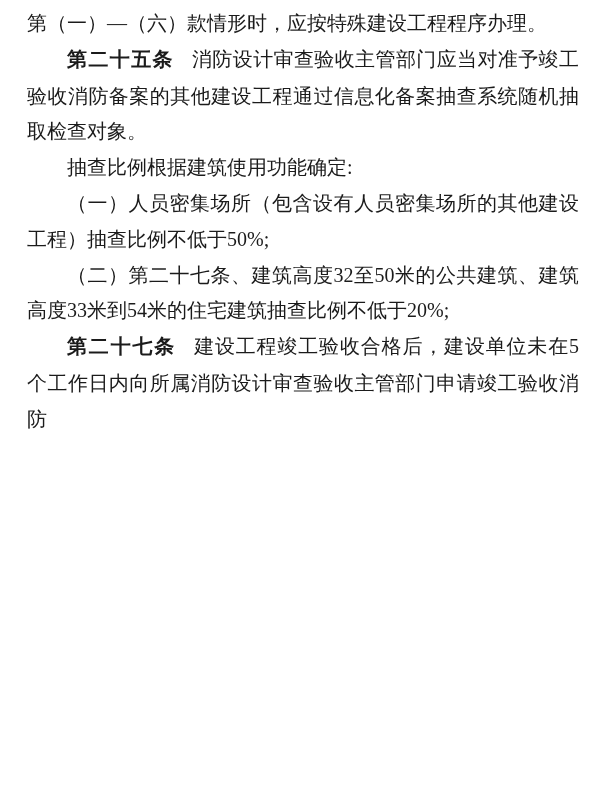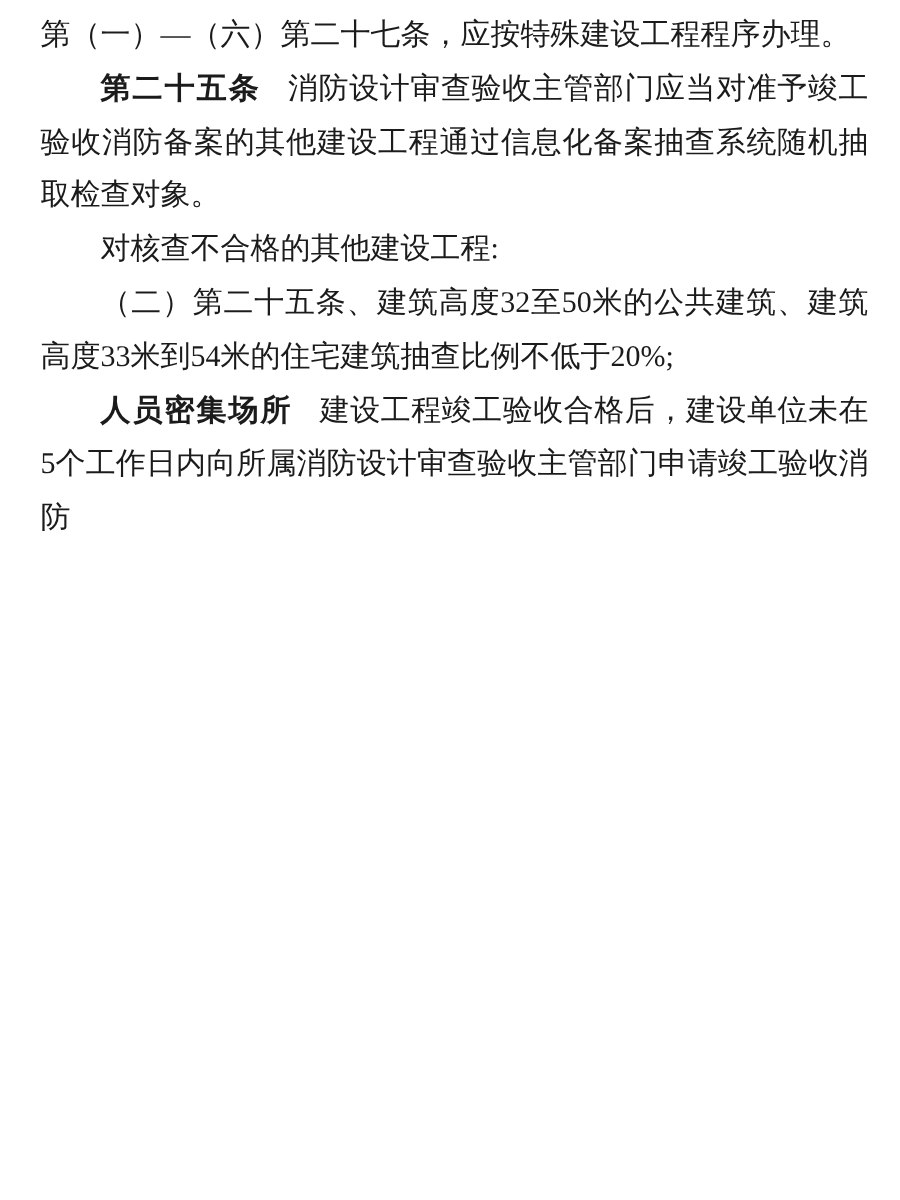--- a/index.html
+++ b/index.html
@@ -25,38 +25,39 @@
     padding: 0;
     text-align: justify;
     text-justify: inter-ideograph;
     text-align-last: left;
   }
   .page p.indent {
     text-indent: 2em;
   }
   .article-heading {
     font-weight: 700;
-    font-family: Liberation Sans, sans-serif;
+    font-family: Liberation Mono, monospace;
     margin-right: 0.9em;
     letter-spacing: 1px;
   }
 </style>
 </head>
 <body>
 
 <div class="page">
 
-  <p>第（一）—（六）第二十七条，应按特殊建设工程程序办理。</p>
+  <p>第（一）—（六）款情形时，应按特殊建设工程程序办理。</p>
 
   <p class="indent"><span class="article-heading">第二十五条</span><span>消防设计审查验收主管部门应当对准予竣工验收消防备案的其他建设工程通过信息化备案抽查系统随机抽取检查对象。</span></p>
 
-  <p class="indent">对核查不合格的其他建设工程:</p>
+  <p class="indent">抽查比例根据建筑使用功能确定:</p>
 
+  <p class="indent">（一）人员密集场所（包含设有人员密集场所的其他建设工程）抽查比例不低于50%;</p>
 
-  <p class="indent">（二）第二十五条、建筑高度32至50米的公共建筑、建筑高度33米到54米的住宅建筑抽查比例不低于20%;</p>
+  <p class="indent">（二）第二十七条、建筑高度32至50米的公共建筑、建筑高度33米到54米的住宅建筑抽查比例不低于20%;</p>
 
 
 
 
 
-  <p class="indent"><span class="article-heading">人员密集场所</span><span>建设工程竣工验收合格后，建设单位未在5个工作日内向所属消防设计审查验收主管部门申请竣工验收消防</span></p>
+  <p class="indent"><span class="article-heading">第二十七条</span><span>建设工程竣工验收合格后，建设单位未在5个工作日内向所属消防设计审查验收主管部门申请竣工验收消防</span></p>
 
 </div>
 
 </body></html>

